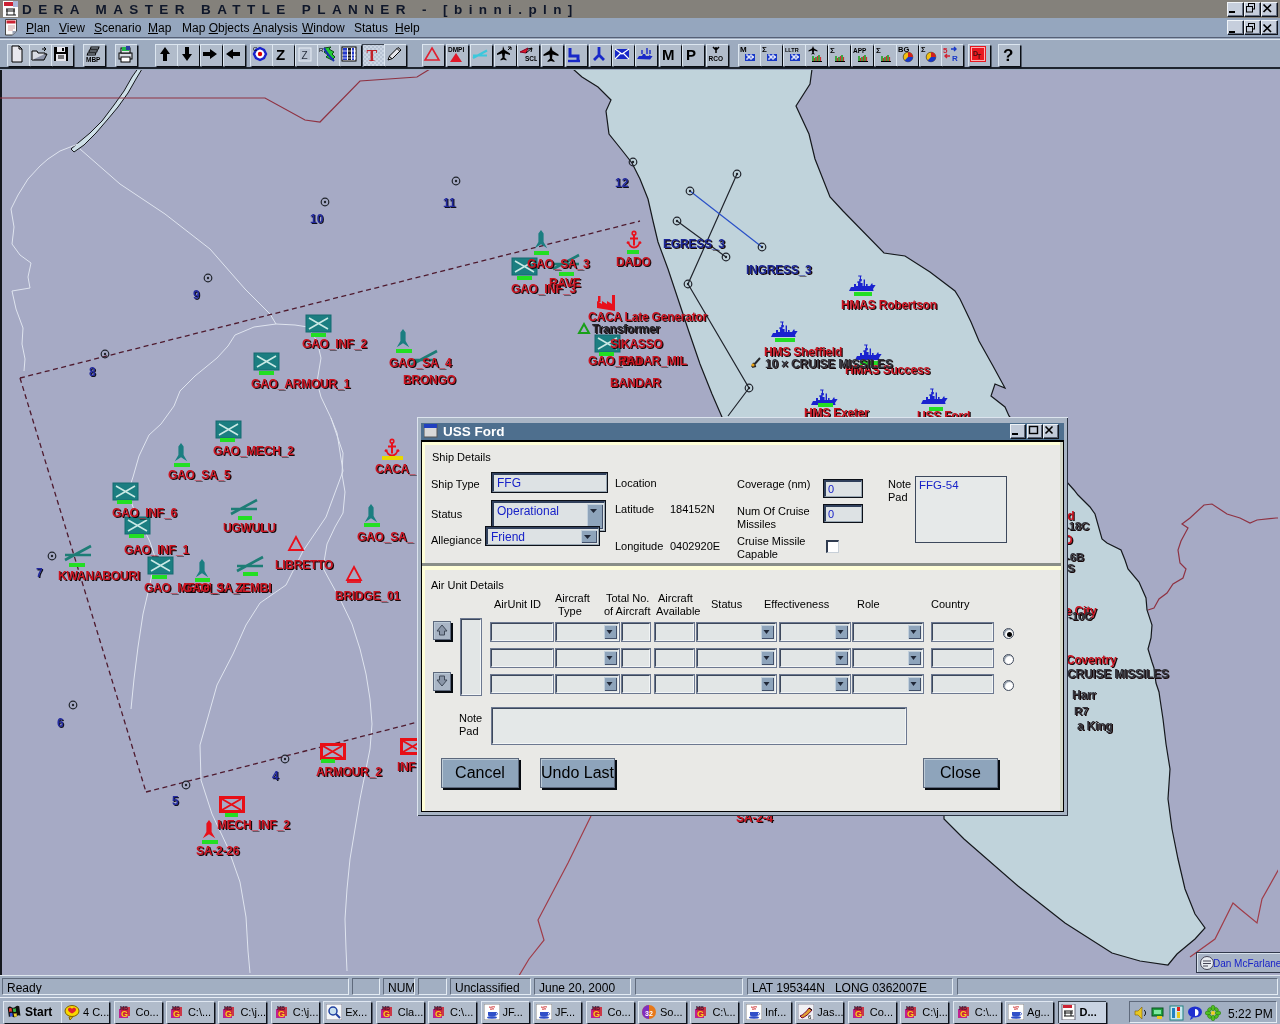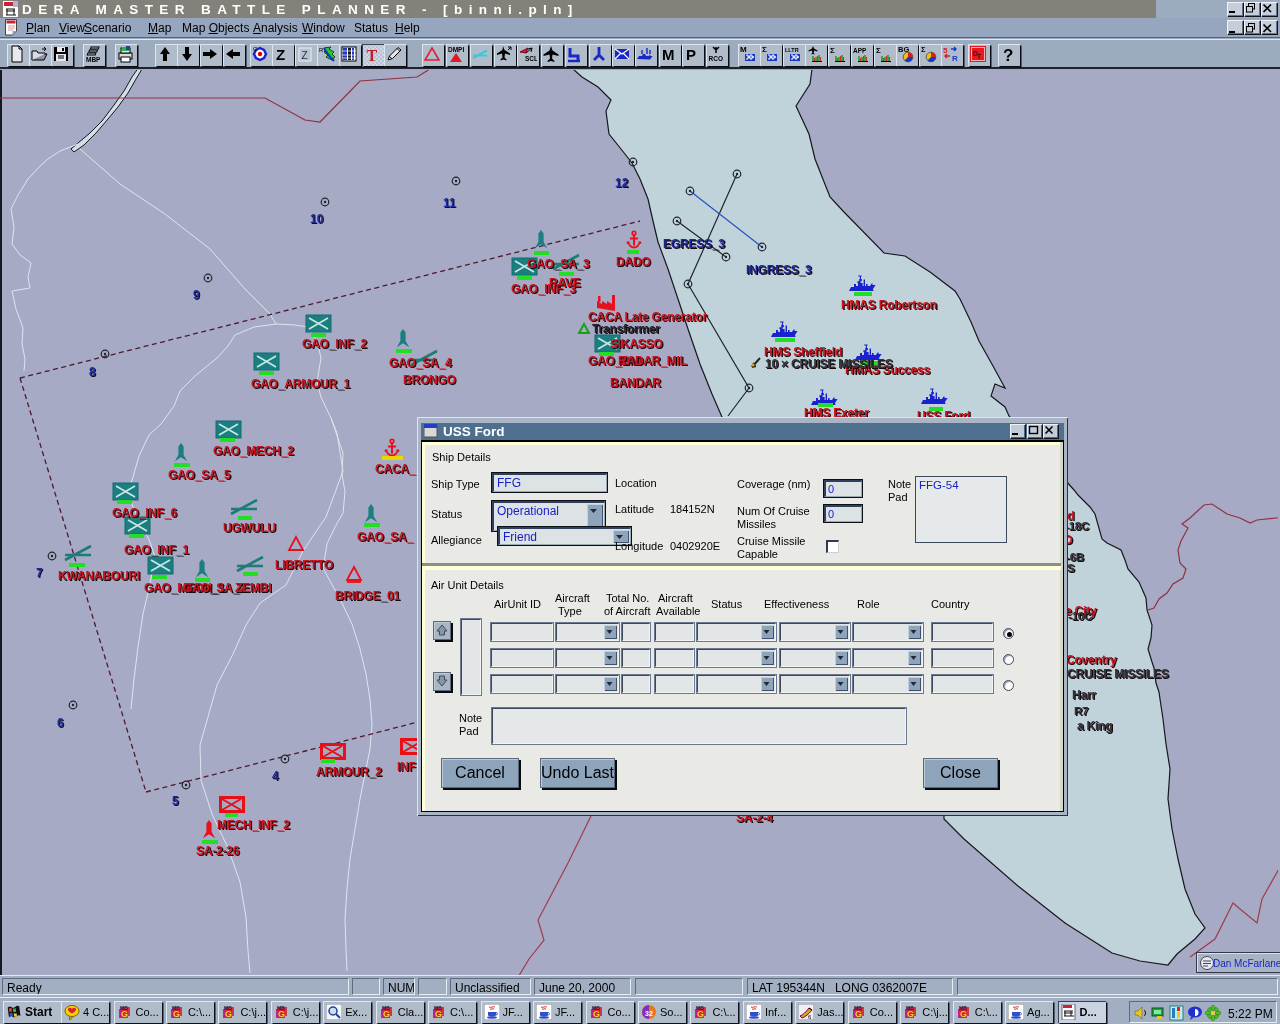--- a/index.html
+++ b/index.html
@@ -1,16 +1,16 @@
 <!DOCTYPE html>
 <html><head><meta charset="utf-8"><style>
 *{margin:0;padding:0;box-sizing:border-box}
 body{width:1280px;height:1024px;overflow:hidden;font-family:"Liberation Sans",sans-serif;background:#9dabbf;position:relative}
 .abs{position:absolute}
-#titlebar{position:absolute;left:0;top:0;width:1156px;height:18px;background:#84817b;color:#ffffff;font-weight:bold;font-size:13.5px}
+#titlebar{position:absolute;left:0;top:0;width:1280px;height:18px;background:#84817b;color:#0f172a;font-weight:bold;font-size:13.5px}
 #menubar{position:absolute;left:0;top:18px;width:1280px;height:20px;background:#95a6be;border-bottom:1px solid #566076}
 .menuitem{position:absolute;top:3px;font-size:12px;color:#000}
 #toolbar{position:absolute;left:0;top:39px;width:1280px;height:30px;background:#9dabbf;border-top:1px solid #dde5f0;border-bottom:2px solid #1e242e}
 .tbtn{position:absolute;top:4px;width:22px;height:22px;background:#b1bccb;box-shadow:inset 1px 1px 0 #dce6f0, 1.5px 1.5px 0 #0a0e14}
 .tbtn svg{position:absolute;left:0px;top:0px}
 .tpress{background-image:repeating-conic-gradient(#ccd6e4 0% 25%, #b8c4d4 0% 50%);background-size:4px 4px;box-shadow:inset 1px 1px 0 #3c4450, 1.5px 1.5px 0 #0a0e14}
 .wbtn{position:absolute;width:16px;height:14px;background:#c6cedc;box-shadow:inset 1px 1px 0 #f0f4f8, inset -1px -1px 0 #687284, 1px 1px 0 #10141c}
 #map{position:absolute;left:0;top:70px;width:1280px;height:905px;background:#a6aac5;border-left:2px solid #15181e}
 #statusbar{position:absolute;left:0;top:975px;width:1280px;height:22px;background:#a2afc2;border-top:1px solid #e0e8f0;font-size:12px}
 .spanel{position:absolute;top:2px;height:17px;border-top:1px solid #5f6a7c;border-left:1px solid #5f6a7c;border-right:1px solid #e4ecf4;border-bottom:1px solid #e4ecf4;color:#000;padding:2px 4px 0 4px;white-space:nowrap;overflow:hidden}
@@ -51,21 +51,21 @@
 </div>
 <div id="menubar">
     <svg class="abs" style="left:4px;top:1px" width="17" height="17">
       <path d="M1.5 .5 h11 v11.5 l-4 4 h-7 z" fill="#fcfcfc" stroke="#444"></path>
       <rect x="2.5" y="1.5" width="9" height="3" fill="#c23"></rect>
       <path d="M12.5 12 l-4 4 v-4 z" fill="#9aa2b4"></path>
       <path d="M4 7 h7 M4 9 h7 M4 11 h5" stroke="#d0a0a0"></path>
     </svg>
 <span class="menuitem" style="left:26px"><u>P</u>lan</span>
 <span class="menuitem" style="left:59px"><u>V</u>iew</span>
-<span class="menuitem" style="left:84px"><u>S</u>cenario</span>
+<span class="menuitem" style="left:94px"><u>S</u>cenario</span>
 <span class="menuitem" style="left:148px"><u>M</u>ap</span>
 <span class="menuitem" style="left:182px">Map <u>O</u>bjects</span>
 <span class="menuitem" style="left:253px"><u>A</u>nalysis</span>
 <span class="menuitem" style="left:302px"><u>W</u>indow</span>
 <span class="menuitem" style="left:354px">Status</span>
 <span class="menuitem" style="left:395px"><u>H</u>elp</span>
 <div class="wbtn" style="left:1227px;top:2px"><svg width="13" height="12">
         <rect x="2" y="9" width="6" height="2" fill="#000"></rect>
       </svg></div>
  <div class="wbtn" style="left:1244px;top:2px"><svg width="13" height="12">
@@ -581,21 +581,21 @@
       <div class="creamL"></div>
       <div style="position:absolute;right:0;top:0;width:3px;height:100%;background:#d4d8c8"></div>
 <div class="dl" style="left:10px;top:9px">Ship Details</div>
 <div class="dl" style="left:9px;top:36px">Ship Type</div>
 <div class="inp" style="left:70px;top:31px;width:115px;height:19px">FFG</div>
 <div class="dl" style="left:9px;top:66px">Status</div>
 <div class="inp combo" style="left:70px;top:59px;width:113px;height:30px">Operational<div class="btn"><svg width="14" height="14">
             <path d="M3 5 l3.5 4 3.5 -4 z" fill="#202838"></path>
           </svg></div></div>
 <div class="dl" style="left:9px;top:92px">Allegiance</div>
-<div class="inp combo" style="left:76px;top:85px;width:133px;height:18px">Friend<div class="btn"><svg width="14" height="14">
+<div class="inp combo" style="left:64px;top:85px;width:113px;height:18px">Friend<div class="btn"><svg width="14" height="14">
             <path d="M3 5 l3.5 4 3.5 -4 z" fill="#202838"></path>
           </svg></div></div>
 <div class="dl" style="left:193px;top:35px">Location</div>
 <div class="dl" style="left:193px;top:61px">Latitude</div>
 <div class="dl" style="left:248px;top:61px">184152N</div>
 <div class="dl" style="left:193px;top:98px">Longitude</div>
 <div class="dl" style="left:248px;top:98px">0402920E</div>
 <div class="dl" style="left:315px;top:36px">Coverage (nm)</div>
 <div class="inp" style="left:402px;top:38px;width:38px;height:17px;font-size:11px;padding:1px 2px">0</div>
 <div class="dl" style="left:315px;top:63px">Num Of Cruise</div>

